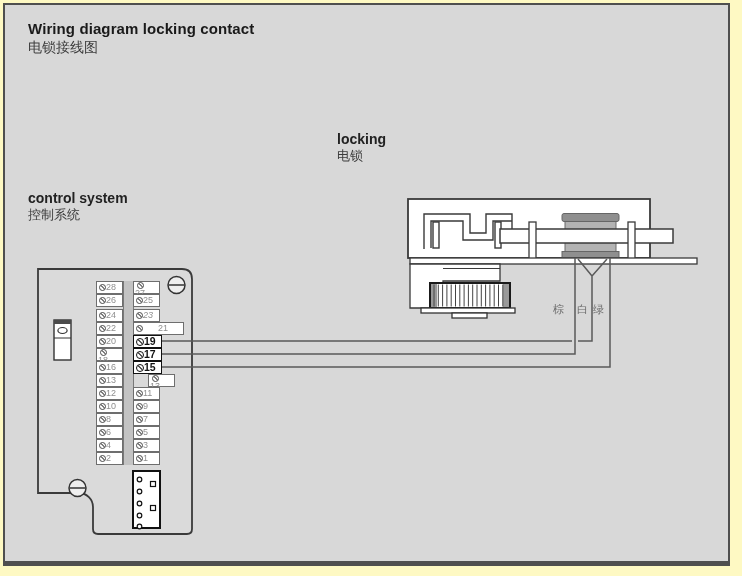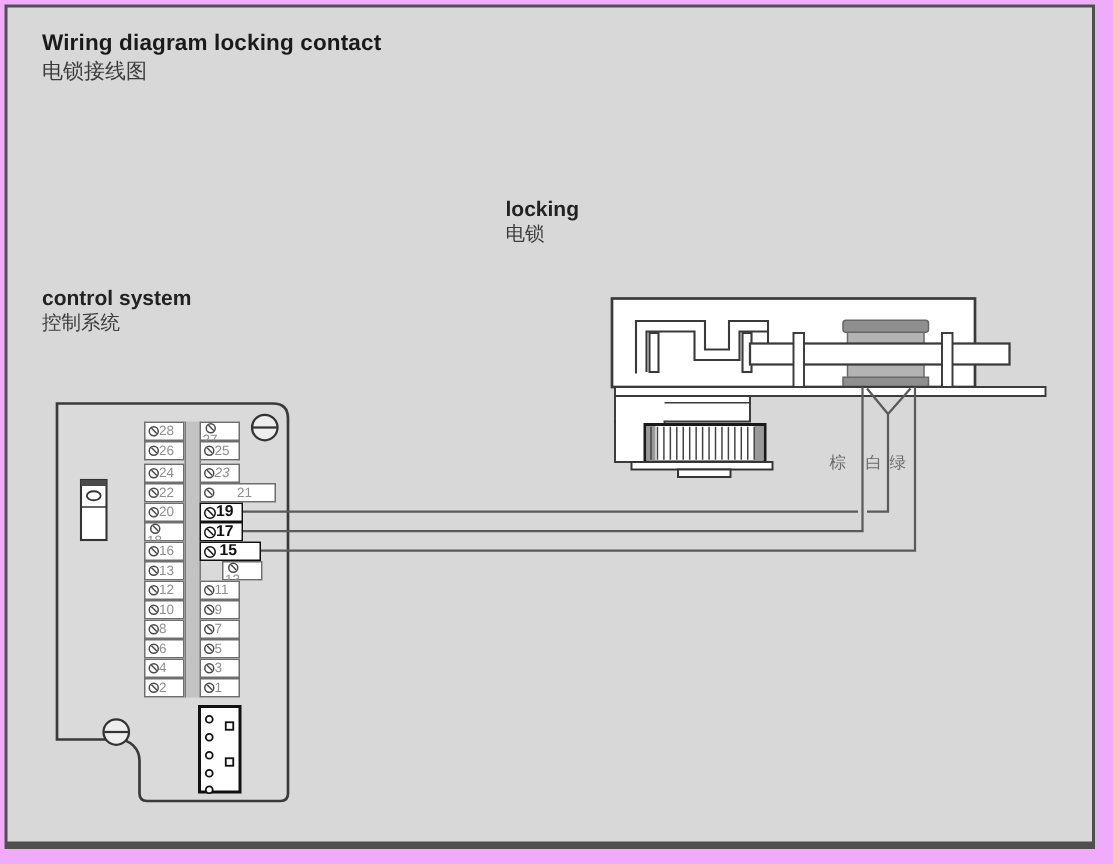--- a/index.html
+++ b/index.html
@@ -1,17 +1,17 @@
 <!DOCTYPE html>
 <html><head>
 <meta charset="utf-8">
 <style>
   html,body{margin:0;padding:0;background:#fff;}
   .page{
-    position:relative;width:742px;height:576px;background:#f0abfc;overflow:hidden;
+    position:relative;width:742px;height:576px;background:#fef9c3;overflow:hidden;
     font-family:"Liberation Sans","DejaVu Sans",sans-serif;
   }
   .panel{
     position:absolute;left:3px;top:3px;width:727px;height:563px;
     background:#d8d8d8;border:2px solid #4f4f4f;border-bottom-width:5px;
     box-sizing:border-box;
   }
   .txt{position:absolute;color:#1f1f1f;}
   .title-en{font-size:15px;font-weight:600;letter-spacing:.1px;color:#1a1a1a;line-height:18px;}
   .title-zh{font-size:14px;font-weight:400;color:#3c3c3c;line-height:18px;}
@@ -277,21 +277,21 @@
           <i></i>
         </span>
         <span class="num">19</span>
       </div>
       <div class="cell hl" style="left: 133px; top: 348px; width: 29px;">
         <span class="sym">
           <i></i>
         </span>
         <span class="num">17</span>
       </div>
-      <div class="cell hl" style="left: 133px; top: 361px; width: 41px;">
+      <div class="cell hl" style="left: 133px; top: 361px; width: 29px;">
         <span class="sym">
           <i></i>
         </span>
         <span class="num">15</span>
       </div>
       <div class="cell" style="left: 148px; top: 374px; width: 27px; flex-direction: column;">
         <span class="sym">
           <i></i>
         </span>
         <span class="num">13</span>

